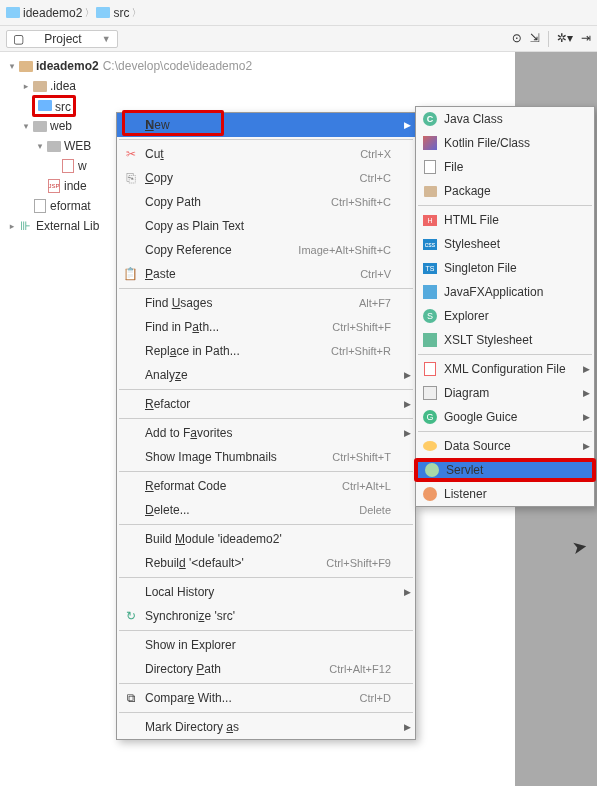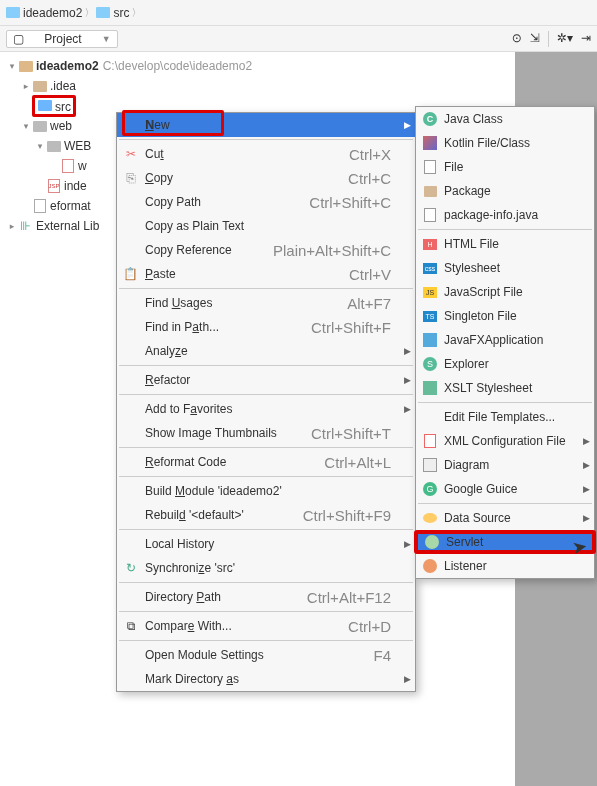--- a/index.html
+++ b/index.html
@@ -31,21 +31,21 @@
 .bold{font-weight:bold}
 .dim{color:#999;margin-left:4px}
 .hl{border:3px solid #d00;border-radius:2px;padding:0 2px}
 .menu{position:absolute;background:#f7f7f7;border:1px solid #999;box-shadow:3px 3px 8px rgba(0,0,0,0.25)}
 .menu1{left:116px;top:112px;width:300px}
 .menu2{left:415px;top:106px;width:180px}
 .mrow{height:24px;display:flex;align-items:center;padding:0 24px 0 28px;position:relative}
 .mrow.selected{background:#3a7de0;color:#fff}
 .mrow.selected .msc,.mrow.selected .mar{color:#fff}
 .mico{position:absolute;left:6px;width:16px;height:16px;display:flex;align-items:center;justify-content:center}
-.msc{margin-left:auto;color:#888;font-size:15px}
+.msc{margin-left:auto;color:#888;font-size:11px}
 .mar{position:absolute;right:4px;color:#666;font-size:9px}
 .msep{height:1px;background:#ccc;margin:2px 2px}
 .menu1 .mrow:first-child{background:#3a7de0;color:#fff}
 .hl-new{position:absolute;left:122px;top:110px;width:102px;height:26px;border:3px solid #d00;border-radius:2px;z-index:10;pointer-events:none}
 .hl-item{border:4px solid #d00;border-radius:3px;margin:0 -2px}
 .ic-c{width:14px;height:14px;border-radius:50%;background:#5b9;color:#fff;font-size:9px;font-weight:bold;display:flex;align-items:center;justify-content:center}
 .ic-k{width:14px;height:14px;background:linear-gradient(135deg,#c66,#66c);display:inline-block}
 .ic-file{width:12px;height:14px;background:#fff;border:1px solid #999;display:inline-block}
 .ic-pkg{width:13px;height:11px;background:#d4b896;display:inline-block;border-radius:1px}
 .ic-html{width:14px;height:11px;background:#e66;font-size:7px;color:#fff;display:flex;align-items:center;justify-content:center}
@@ -197,37 +197,41 @@
     </div>
   <div class="mrow">
       <span>Copy Path</span>
       <span class="msc">Ctrl+Shift+C</span>
     </div>
   <div class="mrow">
       <span>Copy as Plain Text</span>
     </div>
   <div class="mrow">
       <span>Copy Reference</span>
-      <span class="msc">Plain+Alt+Shift+C</span>
+      <span class="msc">Image+Alt+Shift+C</span>
     </div>
   <div class="mrow">
       <span class="mico ic-paste">📋</span>
       <span><u>P</u>aste</span>
       <span class="msc">Ctrl+V</span>
     </div>
   <div class="msep"></div>
   <div class="mrow">
       <span>Find <u>U</u>sages</span>
       <span class="msc">Alt+F7</span>
     </div>
   <div class="mrow">
       <span>Find in P<u>a</u>th...</span>
       <span class="msc">Ctrl+Shift+F</span>
     </div>
   <div class="mrow">
+      <span>Repl<u>a</u>ce in Path...</span>
+      <span class="msc">Ctrl+Shift+R</span>
+    </div>
+  <div class="mrow">
       <span>Analy<u>z</u>e</span>
       <span class="mar">▶</span>
     </div>
   <div class="msep"></div>
   <div class="mrow">
       <span><u>R</u>efactor</span>
       <span class="mar">▶</span>
     </div>
   <div class="msep"></div>
   <div class="mrow">
@@ -236,54 +240,57 @@
     </div>
   <div class="mrow">
       <span>Show Image Thumbnails</span>
       <span class="msc">Ctrl+Shift+T</span>
     </div>
   <div class="msep"></div>
   <div class="mrow">
       <span><u>R</u>eformat Code</span>
       <span class="msc">Ctrl+Alt+L</span>
     </div>
+  <div class="mrow">
+      <span><u>D</u>elete...</span>
+      <span class="msc">Delete</span>
+    </div>
   <div class="msep"></div>
   <div class="mrow">
       <span>Build <u>M</u>odule 'ideademo2'</span>
     </div>
   <div class="mrow">
       <span>Rebuil<u>d</u> '&lt;default&gt;'</span>
       <span class="msc">Ctrl+Shift+F9</span>
     </div>
   <div class="msep"></div>
   <div class="mrow">
       <span>Local History</span>
       <span class="mar">▶</span>
     </div>
   <div class="mrow">
       <span class="mico ic-sync">↻</span>
       <span>Synchroni<u>z</u>e 'src'</span>
     </div>
   <div class="msep"></div>
+  <div class="mrow">
+      <span>Show in Explorer</span>
+    </div>
   <div class="mrow">
       <span>Directory <u>P</u>ath</span>
       <span class="msc">Ctrl+Alt+F12</span>
     </div>
   <div class="msep"></div>
   <div class="mrow">
       <span class="mico">⧉</span>
       <span>Compar<u>e</u> With...</span>
       <span class="msc">Ctrl+D</span>
     </div>
   <div class="msep"></div>
   <div class="mrow">
-      <span>Open Module Settings</span>
-      <span class="msc">F4</span>
-    </div>
-  <div class="mrow">
       <span>Mark Directory <u>a</u>s</span>
       <span class="mar">▶</span>
     </div>
 
 </div>
 
 <div class="menu menu2">
   <div class="mrow">
       <span class="mico">
         <span class="ic-c">C</span>
@@ -301,47 +308,35 @@
         <span class="ic-file"></span>
       </span>
       <span>File</span>
     </div>
   <div class="mrow">
       <span class="mico">
         <span class="ic-pkg"></span>
       </span>
       <span>Package</span>
     </div>
-  <div class="mrow">
-      <span class="mico">
-        <span class="ic-file"></span>
-      </span>
-      <span>package-info.java</span>
-    </div>
   <div class="msep"></div>
   <div class="mrow">
       <span class="mico">
         <span class="ic-html">H</span>
       </span>
       <span>HTML File</span>
     </div>
   <div class="mrow">
       <span class="mico">
         <span class="ic-css">css</span>
       </span>
       <span>Stylesheet</span>
     </div>
   <div class="mrow">
       <span class="mico">
-        <span class="ic-js">JS</span>
-      </span>
-      <span>JavaScript File</span>
-    </div>
-  <div class="mrow">
-      <span class="mico">
         <span class="ic-ts">TS</span>
       </span>
       <span>Singleton File</span>
     </div>
   <div class="mrow">
       <span class="mico">
         <span class="ic-fx"></span>
       </span>
       <span>JavaFXApplication</span>
     </div>
@@ -352,23 +347,20 @@
       <span>Explorer</span>
     </div>
   <div class="mrow">
       <span class="mico">
         <span class="ic-xslt"></span>
       </span>
       <span>XSLT Stylesheet</span>
     </div>
   <div class="msep"></div>
   <div class="mrow">
-      <span>Edit File Templates...</span>
-    </div>
-  <div class="mrow">
       <span class="mico">
         <span class="ic-xml"></span>
       </span>
       <span>XML Configuration File</span>
       <span class="mar">▶</span>
     </div>
   <div class="mrow">
       <span class="mico">
         <span class="ic-diag"></span>
       </span>

